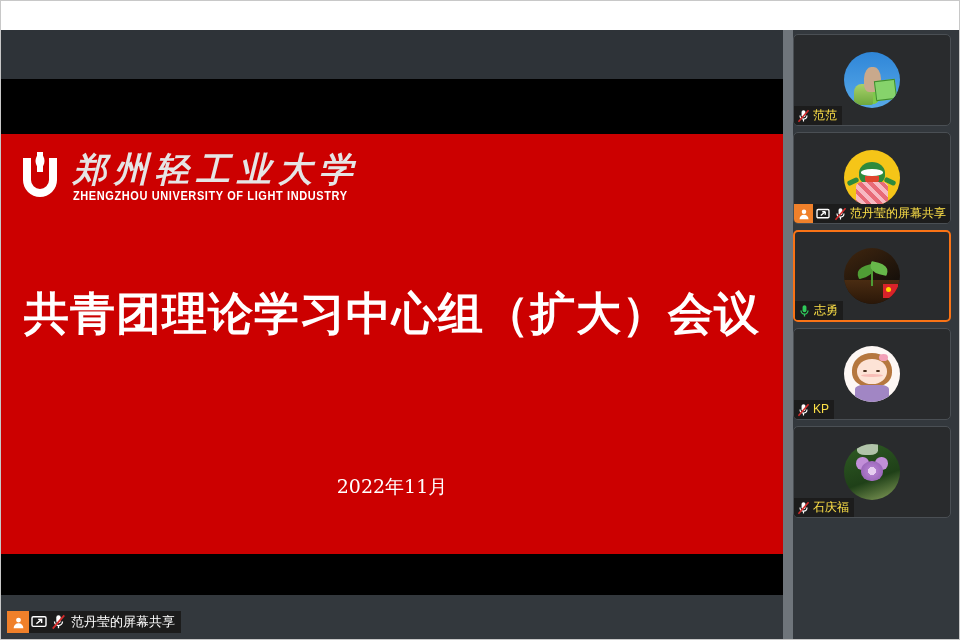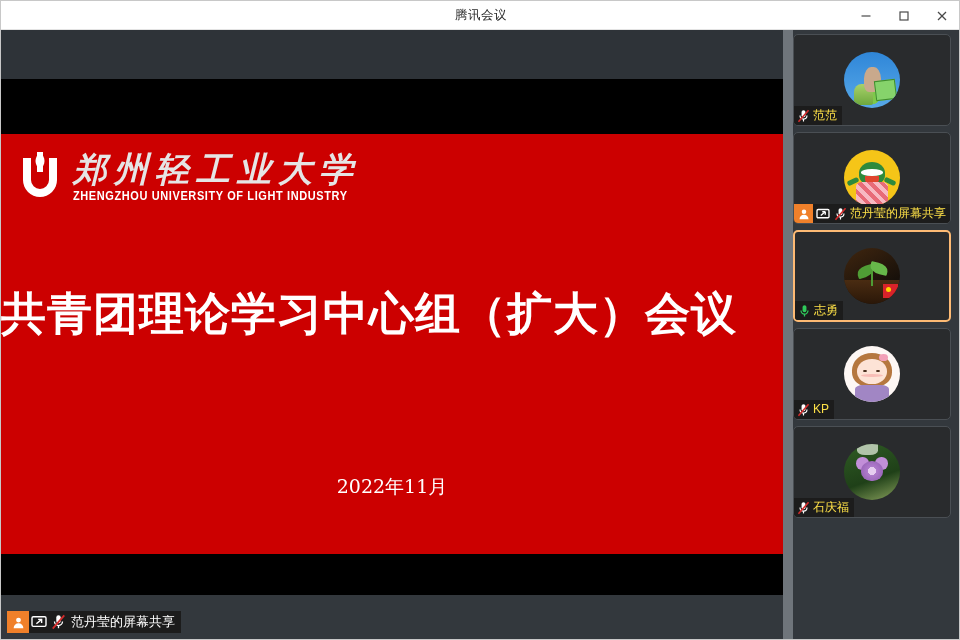--- a/index.html
+++ b/index.html
@@ -41,21 +41,21 @@
   .logo-text{display:flex;flex-direction:column;}
   .logo-cn{font-family:"DejaVu Serif","Liberation Serif",serif;
            font-size:34px;color:#e5e5e5;font-weight:700;
            letter-spacing:7px;line-height:34px;font-style:italic;
            white-space:nowrap;}
   .logo-en{font-size:11px;color:#ffffff;font-weight:700;
            letter-spacing:.6px;line-height:13px;white-space:nowrap;
            transform:scaleY(1.15);transform-origin:left top;margin-top:2px;}
 
   .slide-title{position:absolute;left:0;top:150px;width:782px;
-               text-align:left;font-family:"DejaVu Serif","Liberation Serif",serif;
+               text-align:center;font-family:"DejaVu Serif","Liberation Serif",serif;
                font-size:45px;font-weight:700;color:#ffffff;
                letter-spacing:1px;white-space:nowrap;}
   .slide-date{position:absolute;left:0;top:340px;width:782px;
               text-align:center;font-family:"DejaVu Serif","Liberation Serif",serif;
               font-size:19px;color:#ffffff;white-space:nowrap;}
 
   
   .sharebar{position:absolute;left:0;bottom:0;width:782px;height:45px;
             background:#33383d;}
   .sharechip{position:absolute;left:6px;bottom:7px;height:22px;
@@ -71,21 +71,21 @@
   
   .gutter{position:absolute;left:782px;top:0;width:10px;height:610px;
           background:#6f757b;}
 
   
   .sidebar{position:absolute;left:792px;top:0;width:166px;height:610px;
            background:#33383d;overflow:hidden;}
   .tile{position:absolute;left:0;width:158px;height:92px;
         background:#292b2d;border:1px solid #4a4f54;border-radius:5px;
         box-sizing:border-box;overflow:hidden;}
-  .tile.active{border:2px solid #fdba74;}
+  .tile.active{border:2px solid #f97316;}
   .avatar{position:absolute;left:50%;top:50%;
           transform:translate(-50%,-50%);width:56px;height:56px;
           border-radius:50%;overflow:hidden;}
   .namechip{position:absolute;left:0;bottom:0;height:19px;
             background:#1c1c1c;display:flex;align-items:center;
             max-width:156px;}
   .name-label{color:#fde047;font-size:12px;padding:0 5px 0 2px;
               white-space:nowrap;line-height:19px;}
   .mini-host{width:19px;height:19px;background:#f0802a;
              display:flex;align-items:center;justify-content:center;
@@ -169,41 +169,20 @@
   .av-moon .p2{position:absolute;left:56%;bottom:14%;width:7%;height:28%;
       background:#141a33;border-radius:40% 40% 0 0;}
   .av-moon .ground{position:absolute;left:0;bottom:0;width:100%;height:14%;
       background:#2a2338;}
 </style>
 </head>
 <body>
 
 <div class="app">
 
-  <div class="titlebar">
-    <div class="title">腾讯会议</div>
-    <div class="wincontrols">
-      <div class="wc">
-        <svg width="12" height="12" viewBox="0 0 12 12">
-            <line x1="1.5" y1="6" x2="10.5" y2="6" stroke="#4a4a4a" stroke-width="1.2"></line>
-          </svg>
-      </div>
-      <div class="wc">
-        <svg width="12" height="12" viewBox="0 0 12 12">
-            <rect x="2" y="2" width="8" height="8" fill="none" stroke="#4a4a4a" stroke-width="1.2"></rect>
-          </svg>
-      </div>
-      <div class="wc">
-        <svg width="12" height="12" viewBox="0 0 12 12">
-            <line x1="2" y1="2" x2="10" y2="10" stroke="#4a4a4a" stroke-width="1.2"></line>
-            <line x1="10" y1="2" x2="2" y2="10" stroke="#4a4a4a" stroke-width="1.2"></line>
-          </svg>
-      </div>
-    </div>
-  </div>
 
   <div class="body">
 
     <div class="stage">
       <div class="letterbox"></div>
 
       <div class="slide">
 
         <div class="logo-row">
           <div class="logo-mark">

